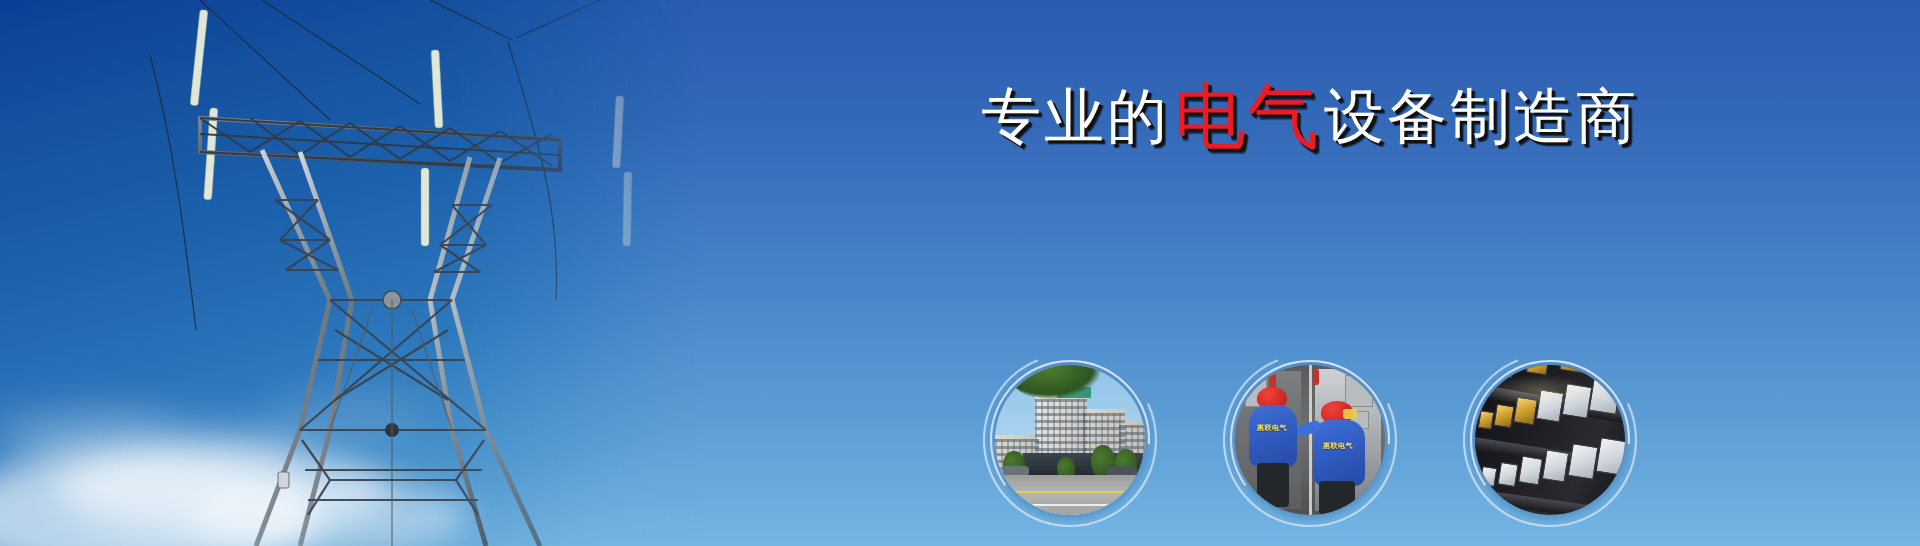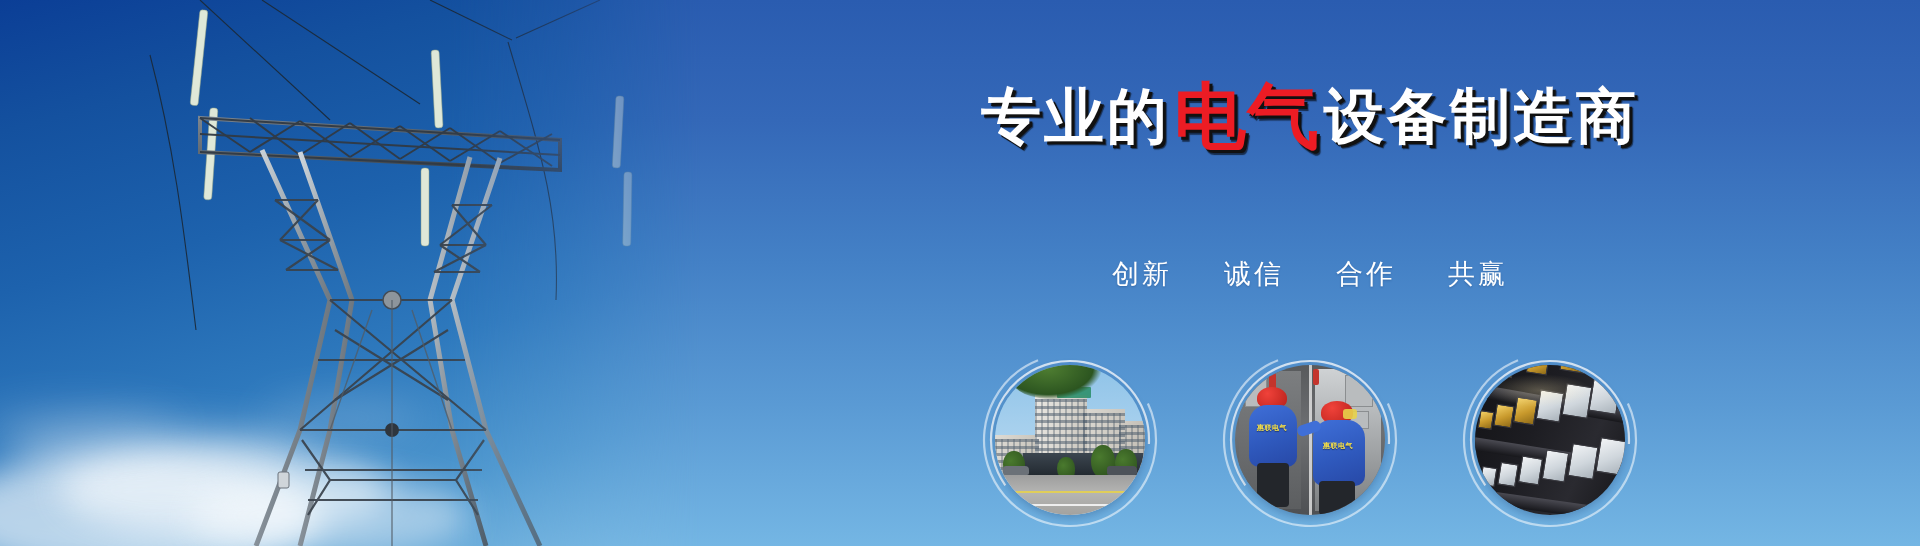--- a/index.html
+++ b/index.html
@@ -32,21 +32,21 @@
 
   
   .pylon{position:absolute;left:0;top:0;width:700px;height:546px;}
 
   
   .content{position:absolute;left:700px;top:0;width:1220px;height:546px;}
 
   .headline{
     position:absolute;left:0;right:0;top:76px;
     text-align:center;
-    font-size:60px;font-weight:bold;letter-spacing:3px;
+    font-size:60px;font-weight:normal;letter-spacing:3px;
     line-height:1;white-space:nowrap;
     color:#ffffff;
     text-shadow:3px 3px 0 #111111, 4px 4px 1px rgba(0,0,0,.55);
   }
   .headline .hl-accent{
     color:#ec1c24;
     font-size:72px;
     letter-spacing:1px;
     text-shadow:3px 3px 0 #111111, 4px 5px 1px rgba(0,0,0,.6);
     position:relative;top:4px;
@@ -227,26 +227,20 @@
     </svg>
   </div>
 
   <div class="content">
 
     <div class="headline">
       <span>专业的</span><span class="hl-accent">电气</span><span>设备制造商</span>
     </div>
 
 
-    <div class="values">
-      <span class="val">创新</span>
-      <span class="val">诚信</span>
-      <span class="val">合作</span>
-      <span class="val">共赢</span>
-    </div>
 
     <div class="circles">
 
       <div class="circle-item">
         <svg class="ring" viewBox="0 0 184 184">
           <circle cx="92" cy="92" r="86" fill="none" stroke="rgba(255,255,255,.55)" stroke-width="2.2" stroke-dasharray="330 130" transform="rotate(28 92 92)"></circle>
           <circle cx="92" cy="92" r="79" fill="none" stroke="rgba(255,255,255,.75)" stroke-width="2.2" stroke-dasharray="300 200" transform="rotate(145 92 92)"></circle>
         </svg>
         <div class="photo-circle">
           <div class="scene">

